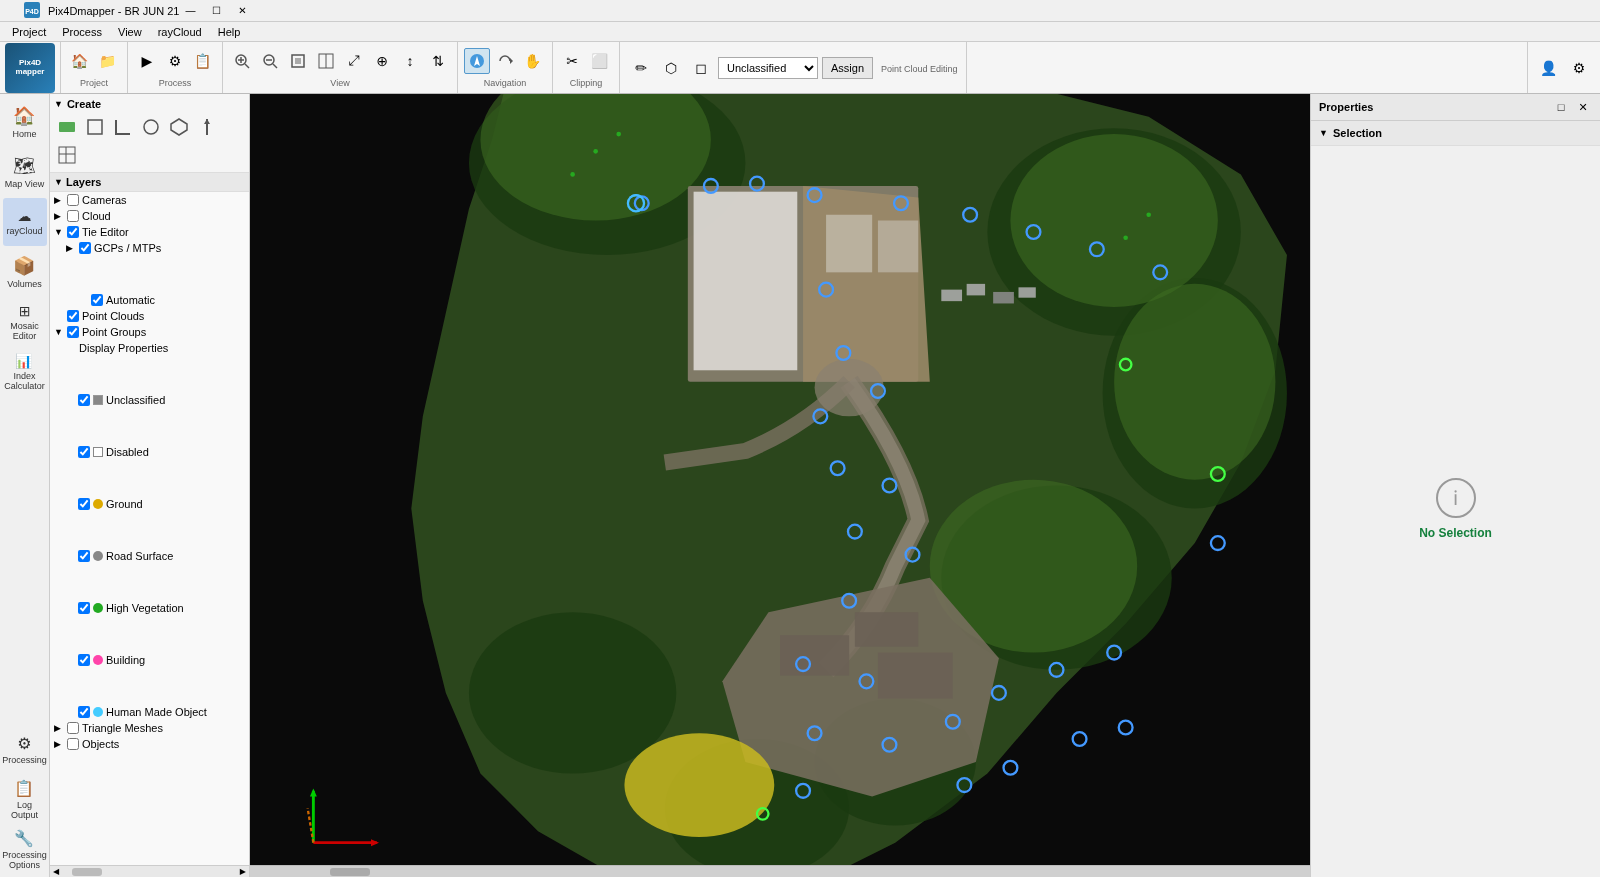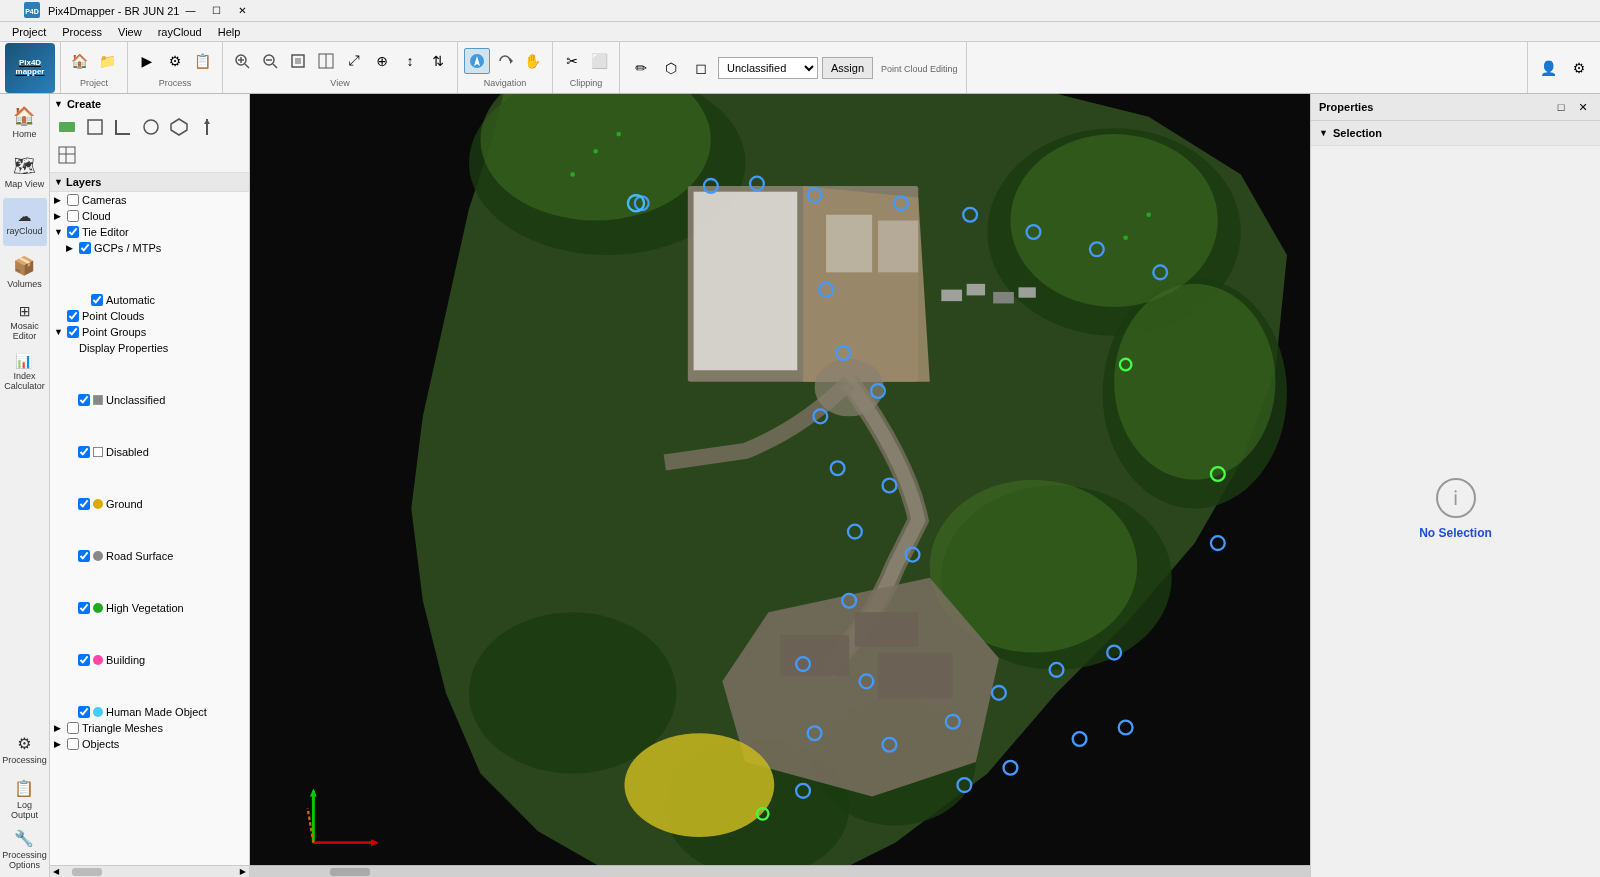--- a/index.html
+++ b/index.html
@@ -325,21 +325,21 @@
       display: flex;
       align-items: center;
       justify-content: center;
       font-size: 20px;
       color: #999;
       margin-bottom: 8px;
     }
     .no-sel-title {
       font-size: 12px;
       font-weight: bold;
-      color: #1d4ed8;
+      color: #15803d;
       margin-bottom: 6px;
     }
     .no-sel-desc {
       font-size: 11px;
       color: #777;
       line-height: 1.4;
     }
 
     
     .nav-bottom {
@@ -398,21 +398,21 @@
 <div id="menubar">
   <span class="menu-item">Project</span>
   <span class="menu-item">Process</span>
   <span class="menu-item">View</span>
   <span class="menu-item">rayCloud</span>
   <span class="menu-item">Help</span>
 </div>
 
 <div id="toolbar">
 
-  <div style="display:flex;align-items:center;padding:2px 4px;border-right:1px solid #ccc;text-decoration:underline;">
+  <div style="display:flex;align-items:center;padding:2px 4px;border-right:1px solid #ccc;">
     <div class="app-logo">
       <div style="font-size:8px;line-height:1.1;">Pix4D<br>mapper</div>
     </div>
   </div>
 
   <div class="toolbar-group">
     <div class="toolbar-buttons">
       <button class="tb-btn" title="Home">🏠</button>
       <button class="tb-btn" title="Open">📁</button>
     </div>

